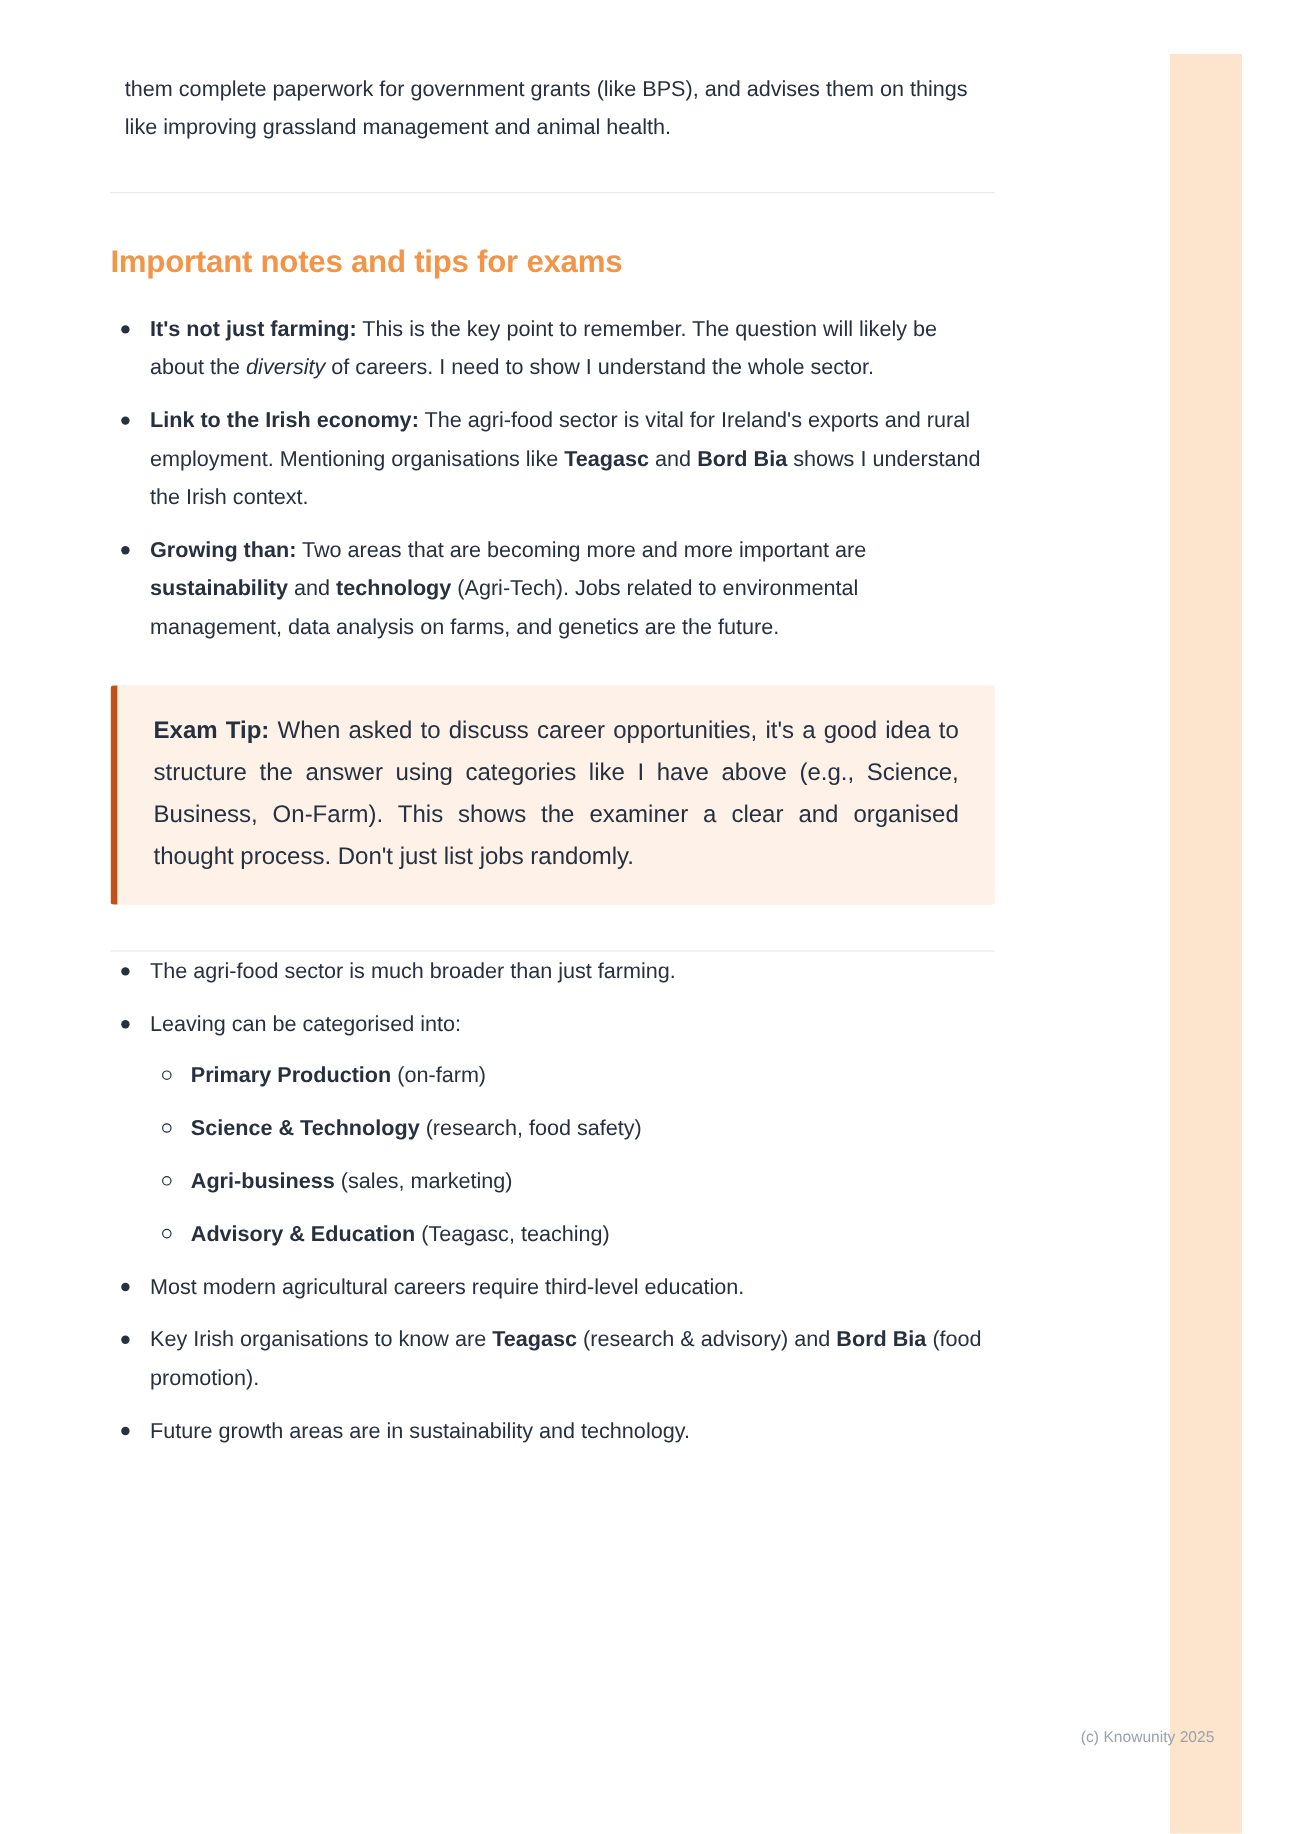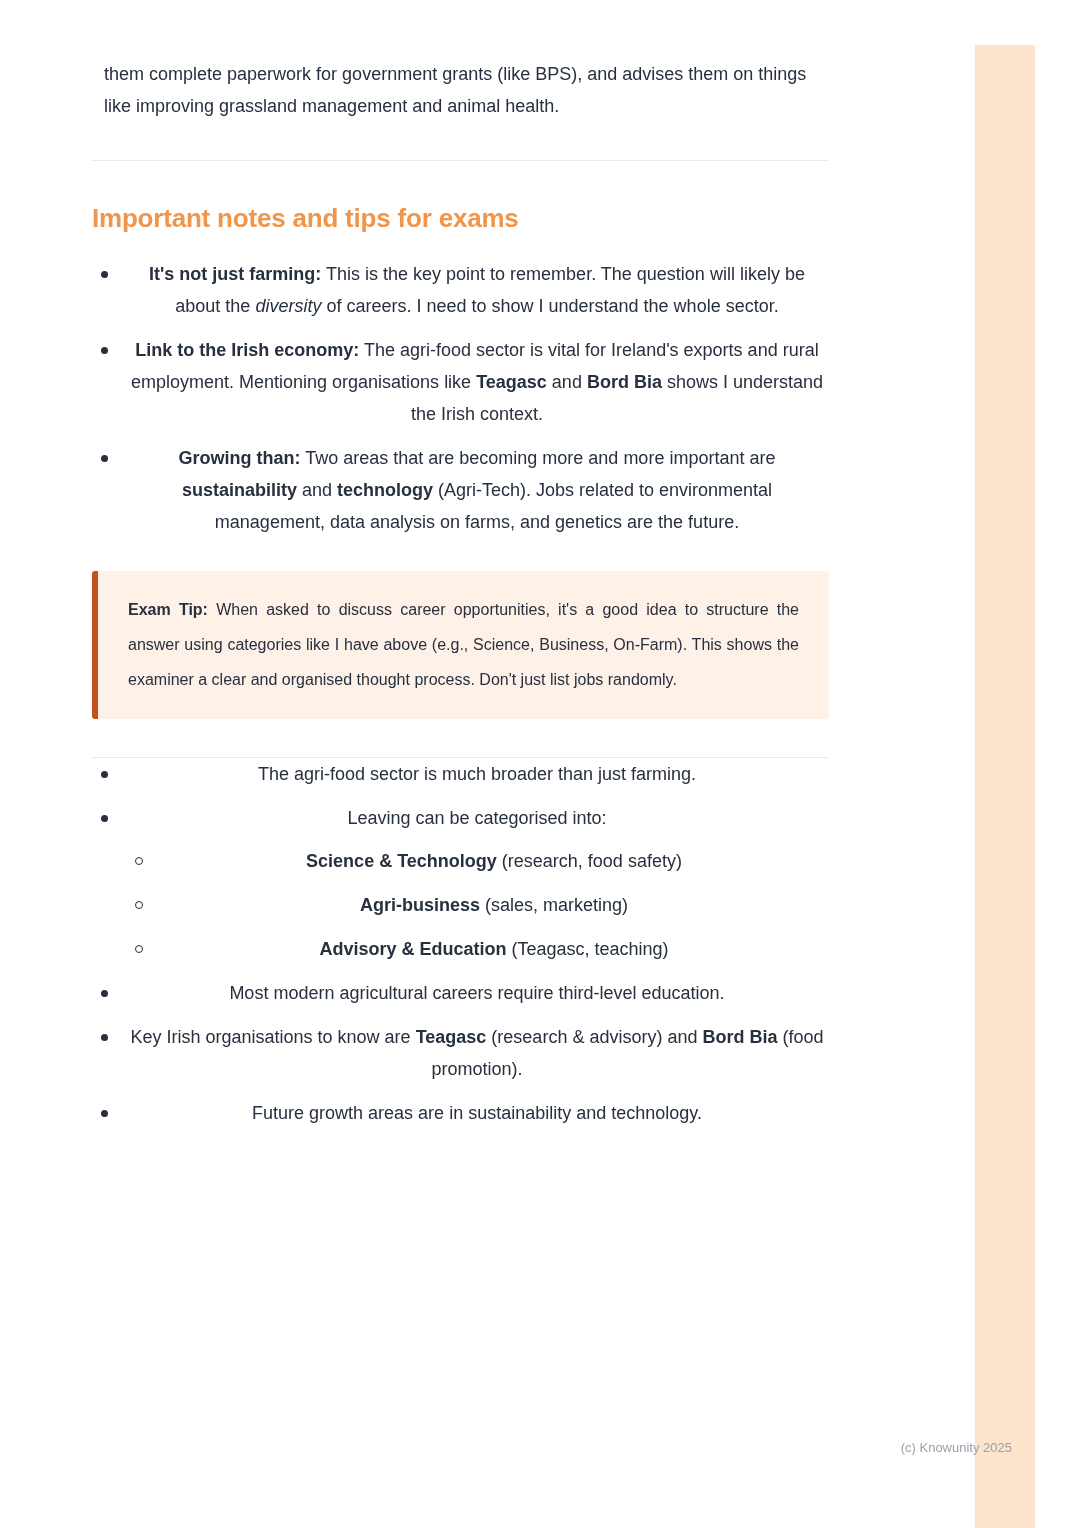--- a/index.html
+++ b/index.html
@@ -25,37 +25,37 @@
   .content{
     position:absolute;left:92px;top:46px;width:737px;z-index:1;
   }
   p.intro{margin:12px;font-size:18px;line-height:32px;}
   hr.divider{border:none;border-top:1px solid var(--divider);margin:38px 0 0 0;}
   h2.section-title{
     margin:42px 0 24px;font-size:26px;line-height:31px;
     color:var(--accent);font-weight:700;letter-spacing:-0.2px;
   }
   ul.bullet-list{list-style:none;margin:0;padding:0;font-size:18px;line-height:32px;}
-  .bullet-list > li{position:relative;padding-left:33px;margin-bottom:12px;text-align:center;}
+  .bullet-list > li{position:relative;padding-left:33px;margin-bottom:12px;}
   .bullet-list > li::before{
     content:"";position:absolute;left:9px;top:13px;width:7px;height:7px;
     border-radius:50%;background:var(--text);
   }
   ul.sub-list{list-style:none;margin:11px 0 10px;padding:0;}
   .sub-list > li{position:relative;padding-left:34px;margin-bottom:12px;}
   .sub-list > li::before{
     content:"";position:absolute;left:10px;top:12px;width:6px;height:6px;
     border-radius:50%;border:1.5px solid var(--text);background:transparent;
   }
   .tip-box{
     margin:33px 0 36px;background:var(--tip-bg);
     border-left:6px solid var(--tip-border);border-radius:3px;
     padding:21px 30px 22px 30px;
   }
-  .tip-box p{margin:0;font-size:16px;line-height:35px;text-align:justify;}
+  .tip-box p{margin:0;font-size:20px;line-height:35px;text-align:justify;}
   strong{font-weight:700;}
   .footer{
     position:absolute;top:1440px;right:68px;font-size:13px;
     color:var(--muted);z-index:2;text-align:center;
   }
 </style>
 </head>
 <body>
 
 <div class="side-stripe"></div>
@@ -78,20 +78,21 @@
     <p><strong>Exam Tip:</strong><span> When asked to discuss career opportunities, it's a good idea to structure the answer using categories like I have above (e.g., Science, Business, On-Farm). This shows the examiner a clear and organised thought process. Don't just list jobs randomly.</span></p>
   </div>
 
   <hr class="divider">
 
 
   <ul class="bullet-list">
     <li><span>The agri-food sector is much broader than just farming.</span></li>
     <li><span>Leaving can be categorised into:</span>
       <ul class="sub-list">
+        <li><strong>Primary Production</strong><span> (on-farm)</span></li>
         <li><strong>Science &amp; Technology</strong><span> (research, food safety)</span></li>
         <li><strong>Agri-business</strong><span> (sales, marketing)</span></li>
         <li><strong>Advisory &amp; Education</strong><span> (Teagasc, teaching)</span></li>
       </ul>
     </li>
     <li><span>Most modern agricultural careers require third-level education.</span></li>
     <li><span>Key Irish organisations to know are </span><strong>Teagasc</strong><span> (research &amp; advisory) and </span><strong>Bord Bia</strong><span> (food promotion).</span></li>
     <li><span>Future growth areas are in sustainability and technology.</span></li>
   </ul>
 

